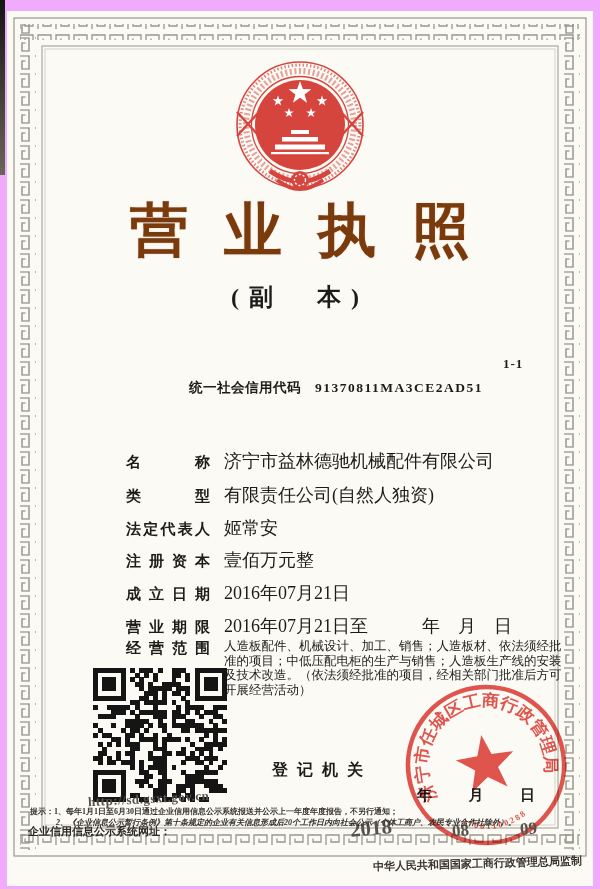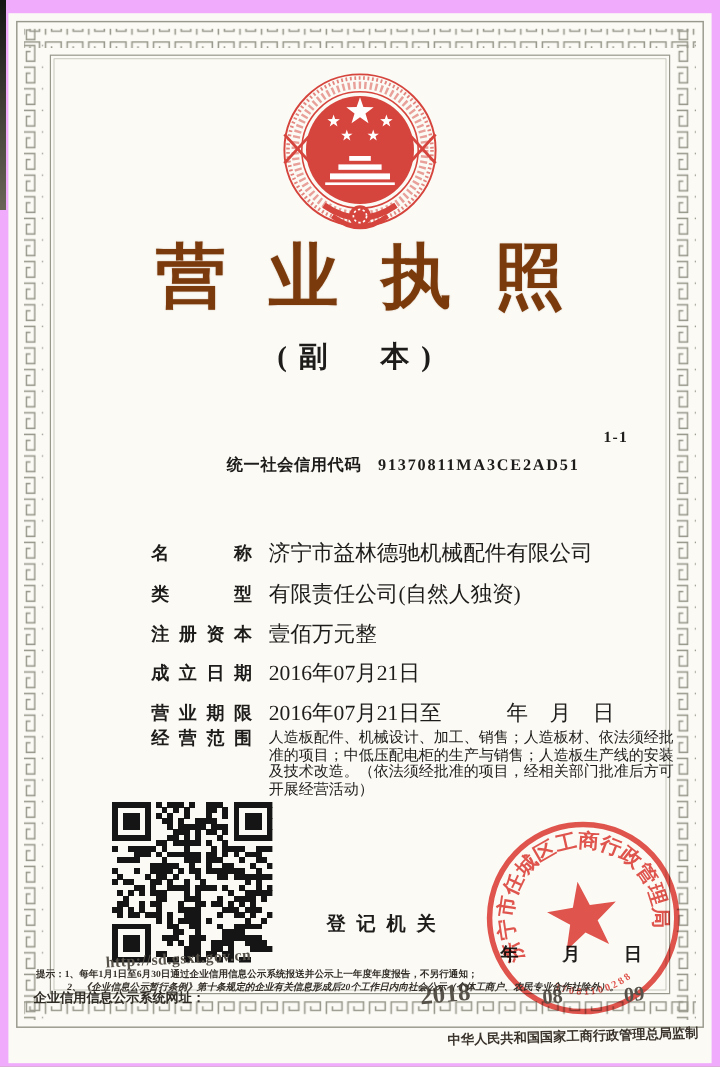--- a/index.html
+++ b/index.html
@@ -117,20 +117,24 @@
   </div>
 
   <div class="abs fields">
     <div class="frow h34">
       <span class="f-label">名称</span>
       <span class="f-value">济宁市益林德驰机械配件有限公司</span>
     </div>
     <div class="frow h33">
       <span class="f-label">类型</span>
       <span class="f-value">有限责任公司(自然人独资)</span>
+    </div>
+    <div class="frow h32">
+      <span class="f-label">法定代表人</span>
+      <span class="f-value">姬常安</span>
     </div>
     <div class="frow h33">
       <span class="f-label">注册资本</span>
       <span class="f-value">壹佰万元整</span>
     </div>
     <div class="frow h33">
       <span class="f-label">成立日期</span>
       <span class="f-value">2016年07月21日</span>
     </div>
     <div class="frow h21">

